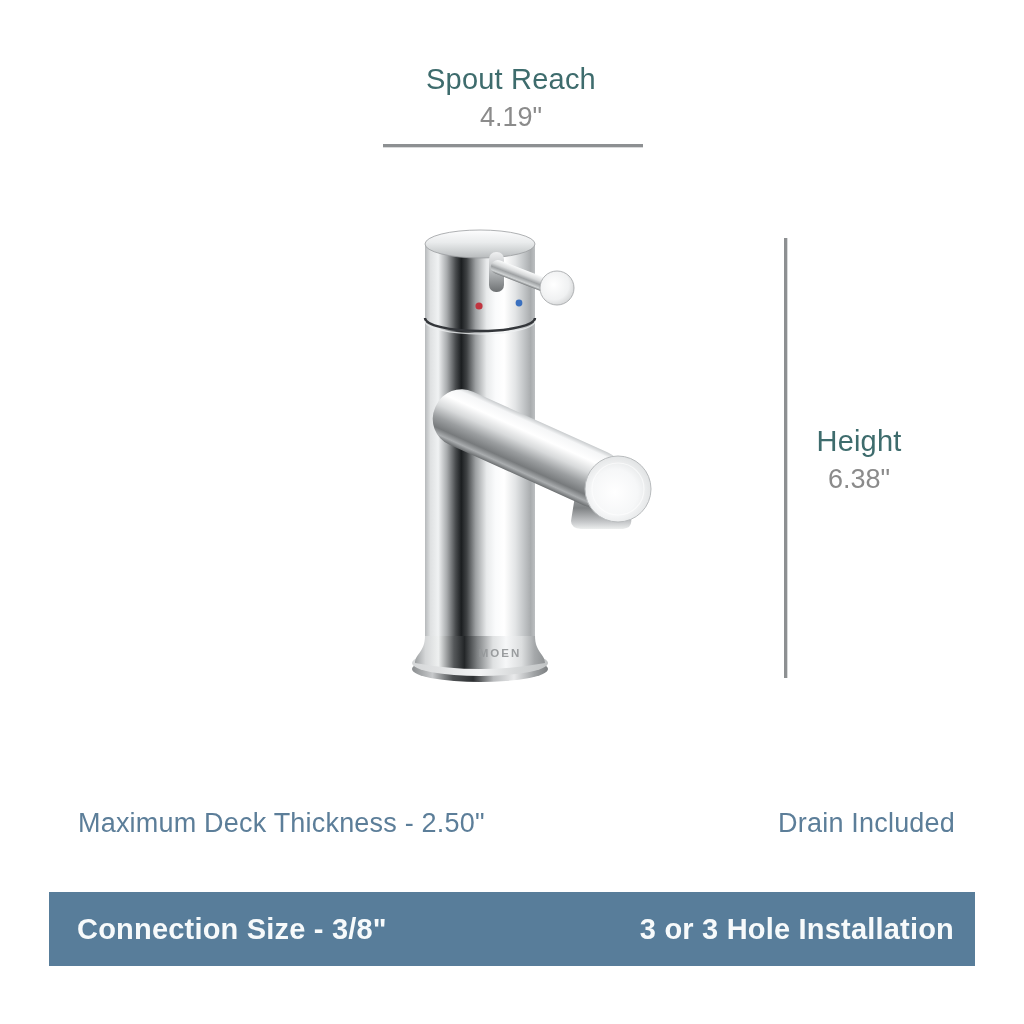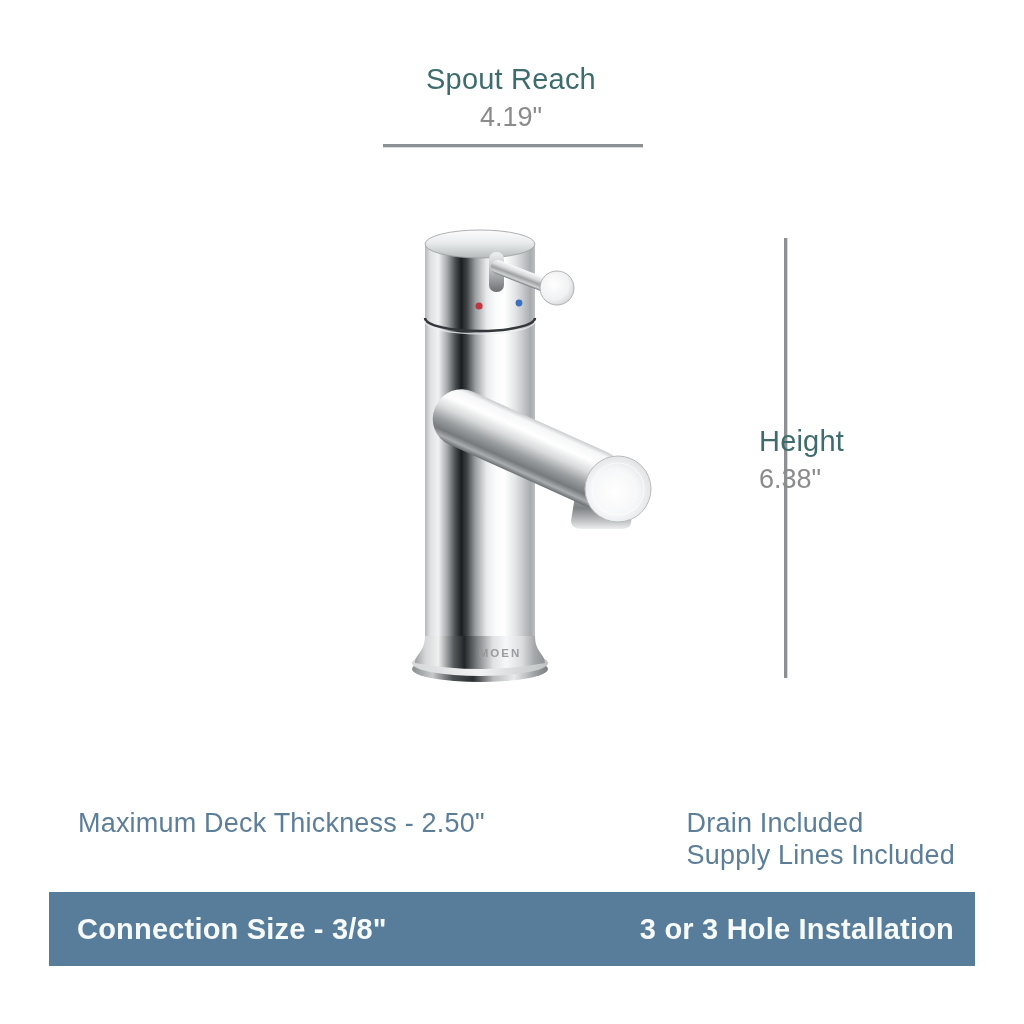--- a/index.html
+++ b/index.html
@@ -8,21 +8,21 @@
     font-family:"Liberation Sans", sans-serif;
   }
   .abs{position:absolute;}
   
   .spout-block{left:361px;top:62px;width:300px;text-align:center;}
   .dim-label{font-size:29px;line-height:34px;font-weight:500;color:#3e6c6d;letter-spacing:.2px;}
   .dim-value{font-size:27px;line-height:32px;font-weight:500;color:#8b8b8b;margin-top:5px;}
   .spout-line{left:383px;top:144px;width:260px;height:3px;background:#8d9092;border-bottom:1px solid #d9dadb;}
   
   .height-line{left:784px;top:238px;width:3px;height:440px;background:#8d9092;border-right:1px solid #d9dadb;}
-  .height-block{left:759px;top:424px;width:200px;text-align:left;}
+  .height-block{left:759px;top:424px;width:200px;text-align:center;}
   
   .faucet{left:395px;top:226px;width:270px;height:460px;}
   
   .spec{font-size:27px;line-height:32px;font-weight:500;color:#5c7e99;letter-spacing:.2px;}
   .spec-left{left:78px;top:807px;text-align:left;}
   .spec-right{right:69px;top:807px;text-align:left;}
   
   .banner{
     left:49px;top:892px;width:926px;height:74px;background:#587d9a;
     display:flex;justify-content:space-between;align-items:center;
@@ -178,21 +178,20 @@
       <text x="105" y="431" text-anchor="middle" font-family="Liberation Sans, sans-serif" font-size="11.5" font-weight="bold" letter-spacing="2" fill="#96999b" opacity=".95">MOEN</text>
     </g>
   </svg>
 
   <div class="abs spec spec-left">
     <div>Maximum Deck Thickness - 2.50"</div>
   </div>
 
   <div class="abs spec spec-right">
     <div>Drain Included</div>
-    <div>Supply Lines Included</div>
   </div>
 
   <div class="abs banner">
     <span>Connection Size - 3/8"</span>
     <span>3 or 3 Hole Installation</span>
   </div>
 
 </div>
 
 </body></html>

